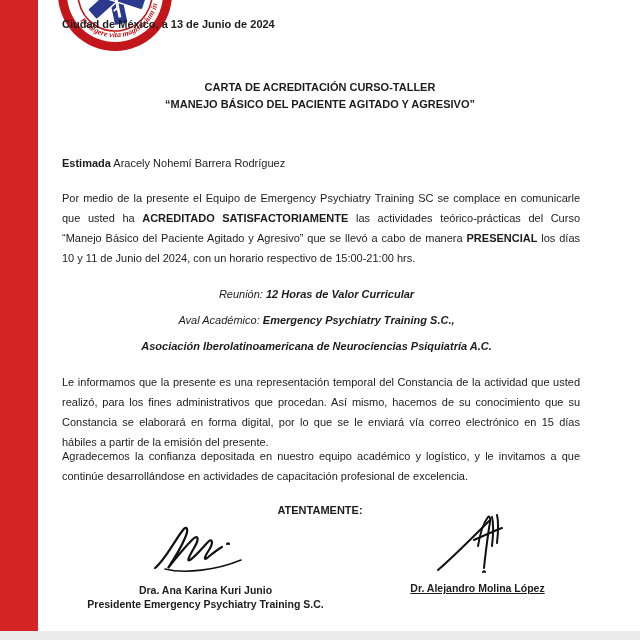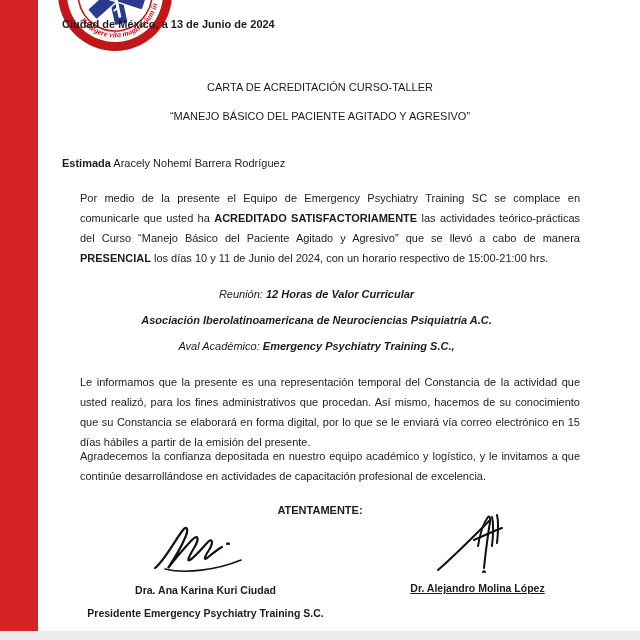--- a/index.html
+++ b/index.html
@@ -26,29 +26,29 @@
     position:absolute; left:55px; top:-66px;
     width:120px; height:120px;
     transform:rotate(-12deg);
   }
   .date-line {
     position:absolute; top:18px; left:62px; right:10px;
     font-weight:bold; font-size:11px;
   }
   .title-block {
     position:absolute; top:81px; left:62px; right:62px;
-    text-align:center; font-weight:normal; font-size:11px;
+    text-align:center; font-weight:bold; font-size:11px;
   }
-  .title-block .doc-subtitle { margin-top:17px; }
+  .title-block .doc-subtitle { margin-top:5px; }
   .greeting {
     position:absolute; top:157px; left:62px; right:60px;
     font-size:11px;
   }
   .para {
-    position:absolute; left:80px; right:60px;
+    position:absolute; left:62px; right:60px;
     font-size:11px; line-height:20px; text-align:justify;
   }
   .p1 { top:188px; }
   .p2 { top:372px; }
   .p3 { top:446px; }
   .credentials {
     position:absolute; top:281px; left:62px; right:69px;
     text-align:center; font-style:italic; font-size:11px; line-height:26px;
   }
   .credentials b { font-weight:bold; }
@@ -56,21 +56,21 @@
     position:absolute; top:504px; left:62px; right:62px;
     text-align:center; font-weight:bold; font-size:11px;
   }
   .sig-col {
     position:absolute; width:265px; text-align:center;
   }
   .sig-col-left { left:73px; top:524px; }
   .sig-col-right { left:345px; top:510px;text-decoration:underline; }
   .sig-img { display:block; margin:0 auto; }
   .sig-name { font-weight:bold; font-size:10.5px; margin-top:6px; }
-  .sig-title { font-weight:bold; font-size:10.5px; margin-top:11px; }
+  .sig-title { font-weight:bold; font-size:10.5px; margin-top:2px; }
   .sig-col-left .sig-name { margin-top:8px; }
 </style>
 </head>
 <body>
 
 <div class="red-bar"></div>
 
 <svg class="logo" viewBox="-60 -60 120 120" width="120" height="120" aria-hidden="true">
   <circle cx="0" cy="0" r="57" fill="#c3161b"></circle>
   <circle cx="0" cy="0" r="48" fill="#ffffff"></circle>
@@ -98,39 +98,39 @@
   <div class="doc-title">CARTA DE ACREDITACIÓN CURSO-TALLER</div>
   <div class="doc-subtitle">“MANEJO BÁSICO DEL PACIENTE AGITADO Y AGRESIVO”</div>
 </div>
 
 <div class="greeting"><b>Estimada</b><span> Aracely Nohemí Barrera Rodríguez</span></div>
 
 <p class="para p1"><span>Por medio de la presente el Equipo de Emergency Psychiatry Training SC se complace en comunicarle que usted ha </span><b>ACREDITADO SATISFACTORIAMENTE</b><span> las actividades teórico-prácticas del Curso “Manejo Básico del Paciente Agitado y Agresivo” que se llevó a cabo de manera </span><b>PRESENCIAL</b><span> los días 10 y 11 de Junio del 2024, con un horario respectivo de 15:00-21:00 hrs.</span></p>
 
 <div class="credentials">
   <div><span>Reunión: </span><b>12 Horas de Valor Curricular</b></div>
+  <div><span>Aval Académico: </span><b>Emergency Psychiatry Training  S.C.,</b></div>
   <div><b>Asociación Iberolatinoamericana de Neurociencias Psiquiatría A.C.</b></div>
-  <div><span>Aval Académico: </span><b>Emergency Psychiatry Training  S.C.,</b></div>
 </div>
 
 <p class="para p2">Le informamos que la presente es una representación temporal del Constancia de la actividad que usted realizó, para los fines administrativos que procedan. Así mismo, hacemos de su conocimiento que su Constancia se elaborará en forma digital, por lo que se le enviará vía correo electrónico en 15 días hábiles a partir de la emisión del presente.</p>
 
 <p class="para p3">Agradecemos la confianza depositada en nuestro equipo académico y logístico, y le invitamos a que continúe desarrollándose en actividades de capacitación profesional de excelencia.</p>
 
 <div class="closing">ATENTAMENTE:</div>
 
 <div class="sig-col sig-col-left">
   <svg class="sig-img" width="130" height="52" viewBox="0 0 130 52" aria-hidden="true">
     <g fill="none" stroke="#111111" stroke-width="2.2" stroke-linecap="round">
       <path d="M14,44 C24,36 34,16 42,6 C46,1 48,5 44,14 C39,26 31,38 27,44 C35,34 45,22 51,16 C57,10 59,14 53,24 C49,31 45,38 49,36 C55,32 63,22 67,18 C71,14 73,18 68,26 C64,32 62,37 66,34 C71,30 77,25 81,23"></path>
       <path d="M86,20 C87,19 88,19 88,20"></path>
       <path d="M24,45 C44,50 76,46 100,36" stroke-width="1.6"></path>
     </g>
   </svg>
-  <div class="sig-name">Dra. Ana Karina Kuri Ciudad</div>
+  <div class="sig-name">Dra. Ana Karina Kuri Junio</div>
   <div class="sig-title">Presidente Emergency Psychiatry Training S.C.</div>
 </div>
 
 <div class="sig-col sig-col-right">
   <svg class="sig-img" width="100" height="66" viewBox="0 0 100 66" aria-hidden="true">
     <g fill="none" stroke="#111111" stroke-width="2" stroke-linecap="round">
       <path d="M10,60 C24,48 42,30 54,18 C57,15 59,13 61,11"></path>
       <path d="M50,36 C52,24 56,12 60,7 C62,5 63,9 61,18 C59,32 57,48 56,58"></path>
       <path d="M64,7 C66,15 65,27 64,36"></path>
       <path d="M69,5 C71,13 70,24 69,33"></path>

